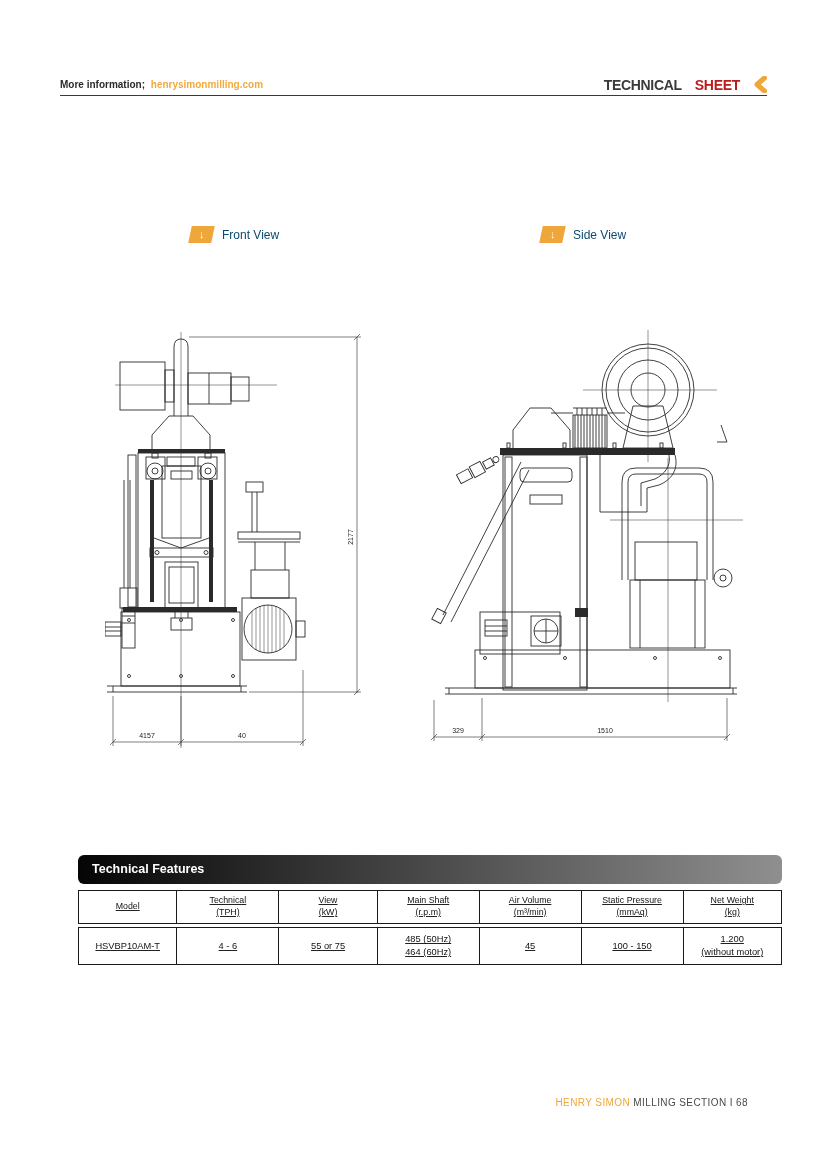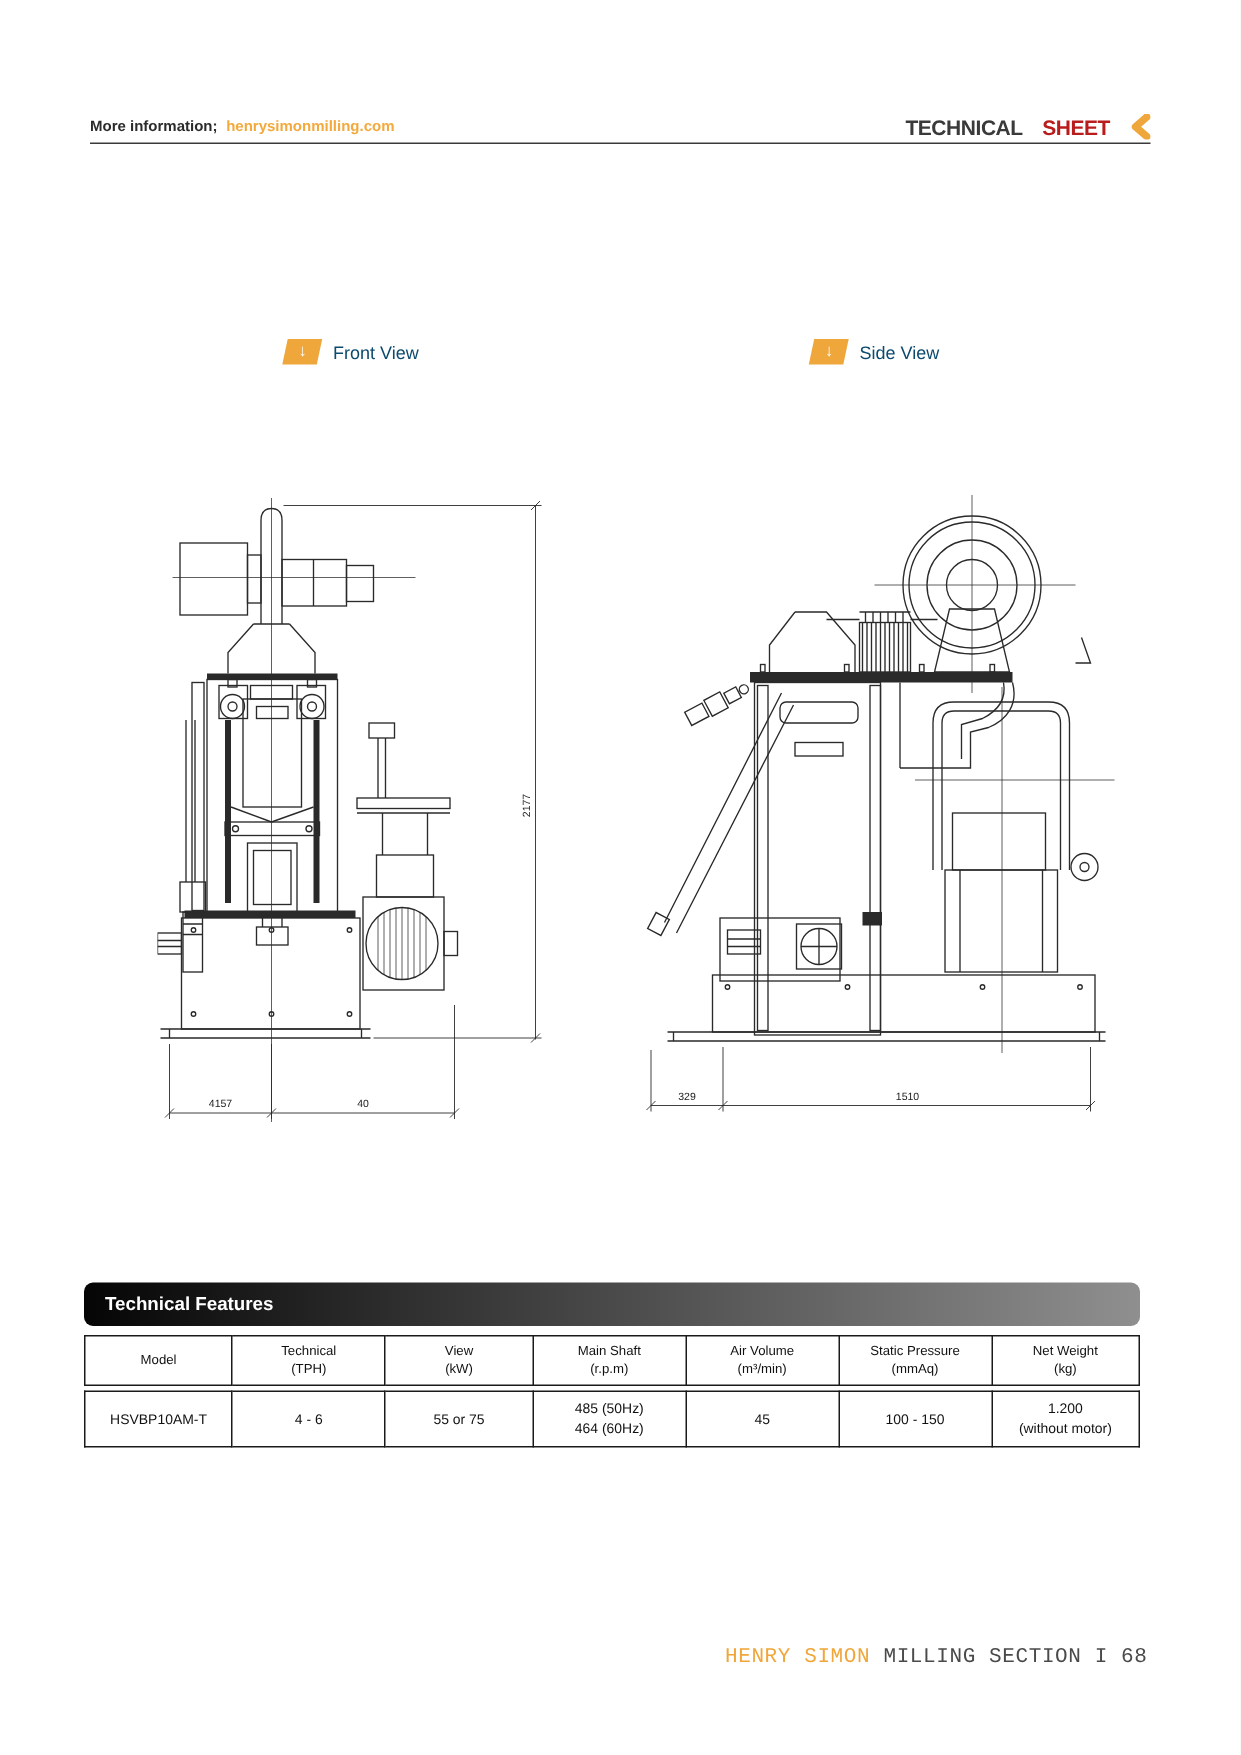--- a/index.html
+++ b/index.html
@@ -24,30 +24,30 @@
   .vbadge span{color:#fff;font-size:11px;font-weight:bold;transform:skewX(12deg);line-height:1;}
   .vtext{font-size:12px;color:#0c4a6e;}
   
   svg.draw{position:absolute;}
   svg.draw .ln{stroke:#2a2a2a;stroke-width:0.9;fill:none;}
   svg.draw .thin{stroke:#2a2a2a;stroke-width:0.5;fill:none;}
   svg.draw .fillb{fill:#2a2a2a;stroke:none;}
   svg.draw .dim{stroke:#2a2a2a;stroke-width:0.6;fill:none;}
   svg.draw text{font-family:"Liberation Sans",sans-serif;font-size:7px;fill:#1a1a1a;}
   
-  .tf{position:absolute;left:56px;top:855px;width:704px;}
+  .tf{position:absolute;left:78px;top:855px;width:704px;}
   .tf-title{height:29px;border-radius:6px;background:linear-gradient(to right,#050505,#8f8f8f);
             color:#fff;font-size:12.5px;font-weight:bold;line-height:29px;padding-left:14px;box-sizing:border-box;}
-  table.tf-t{width:100%;border-collapse:collapse;table-layout:fixed;}
+  table.tf-t{width:100%;border-collapse:collapse;table-layout:fixed;text-decoration:underline;}
   .tf-head{margin-top:6px;} .tf-body{margin-top:3px;padding-left:44px;}
   table.tf-t th,table.tf-t td{border:1.2px solid #1a1a1a;text-align:center;vertical-align:middle;padding:2px 2px;}
   table.tf-t th{font-weight:normal;font-size:8.8px;line-height:1.35;height:28px;color:#111;}
   table.tf-t td{font-size:9.3px;line-height:1.35;height:32px;color:#111;}
   
-  .footer{position:absolute;right:62px;top:1097px;font-size:14px;letter-spacing:0.4px;color:#4a4a4a;font-family:Liberation Mono, monospace;}
+  .footer{position:absolute;right:79px;top:1097px;font-size:10px;letter-spacing:0.4px;color:#4a4a4a;}
   .footer .fb{color:#f0a63a;}
 </style>
 </head>
 <body>
 
 <div class="page">
 
   <div class="hdr">
     <div class="hdr-left">
       <span>More information;</span>

